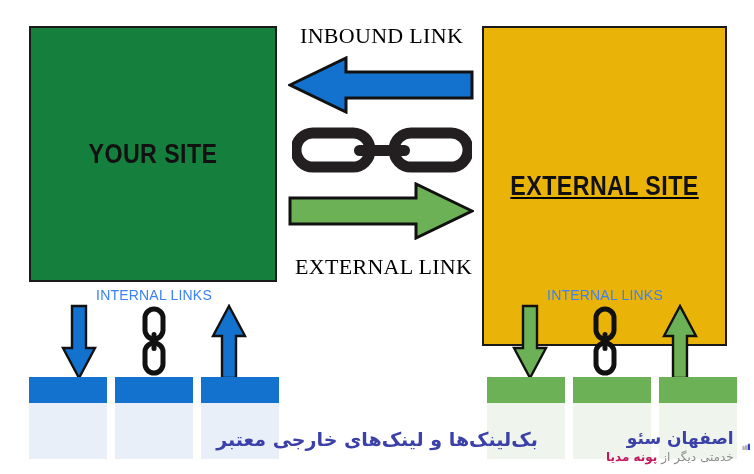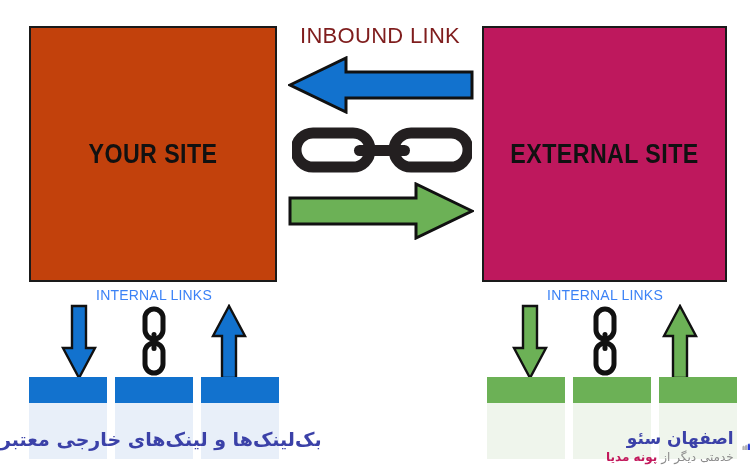--- a/index.html
+++ b/index.html
@@ -21,31 +21,31 @@
   }
   .site-box .site-label{
     font-family:"Liberation Sans", sans-serif;
     font-weight:700;
     font-size:27px;
     letter-spacing:0.5px;
     color:#111111;
     transform:scaleX(0.86);
     white-space:nowrap;
   }
-  #your-site{left:29px;top:26px;width:248px;height:256px;background:#c2410c;}
-  #external-site{left:482px;top:26px;width:245px;height:256px;background:#be185d;}
+  #your-site{left:29px;top:26px;width:248px;height:256px;background:#15803d;}
+  #external-site{left:482px;top:26px;width:245px;height:320px;background:#eab308;text-decoration:underline;}
 
   
   .center-label{
     position:absolute;
     font-size:22px;
-    color:#7f1d1d;
+    color:#000000;
     letter-spacing:0.3px;
     white-space:nowrap;
-    font-family:Liberation Sans, sans-serif;
+    font-family:Liberation Serif, serif;
   }
   #inbound-label{left:300px;top:23px;}
   #external-label{left:295px;top:254px;}
 
   
   .big-arrow{position:absolute;}
   #inbound-arrow{left:288px;top:56px;width:186px;height:58px;}
   #external-arrow{left:288px;top:182px;width:186px;height:58px;}
 
   
@@ -81,21 +81,21 @@
   .card.blue .card-top{background:#1272ce;border-bottom:1px solid #123c6b;}
   .card.blue .card-body{background:#e8eff9;}
   .card.green .card-top{background:#6cb156;border-bottom:1px solid #2d5225;}
   .card.green .card-body{background:#eff5ec;}
 
   
   #caption{
     position:absolute;
     left:0;right:0;
     top:428px;
-    text-align:left;
+    text-align:center;
     font-family:"DejaVu Sans", sans-serif;
     font-size:19px;
     font-weight:700;
     color:#3b41a8;
     direction:rtl;
     letter-spacing:0;
   }
 
   
   #logo{
@@ -149,20 +149,21 @@
   <svg id="chain-horizontal" viewBox="0 0 180 48">
     <rect x="4" y="7" width="74" height="34" rx="17" ry="17" fill="none" stroke="#231f20" stroke-width="11"></rect>
     <rect x="102" y="7" width="74" height="34" rx="17" ry="17" fill="none" stroke="#231f20" stroke-width="11"></rect>
     <rect x="62" y="19" width="56" height="11" rx="5.5" ry="5.5" fill="#231f20"></rect>
   </svg>
 
   <svg class="big-arrow" id="external-arrow" viewBox="0 0 186 58">
     <polygon points="184,29 128,2 128,16 2,16 2,42 128,42 128,56" fill="#6cb156" stroke="#111111" stroke-width="3" stroke-linejoin="miter"></polygon>
   </svg>
 
+  <div class="center-label" id="external-label">EXTERNAL LINK</div>
 
   <div class="internal-group" id="internal-left">
     <div class="internal-label">INTERNAL LINKS</div>
 
     <svg class="v-arrow down" viewBox="0 0 36 76">
       <polygon points="18,74 2,44 11,44 11,2 25,2 25,44 34,44" fill="#1272ce" stroke="#111111" stroke-width="2.4" stroke-linejoin="miter"></polygon>
     </svg>
 
     <svg class="v-chain" viewBox="0 0 34 70">
       <rect x="8" y="3" width="18" height="30" rx="9" ry="9" fill="none" stroke="#111111" stroke-width="5"></rect>

